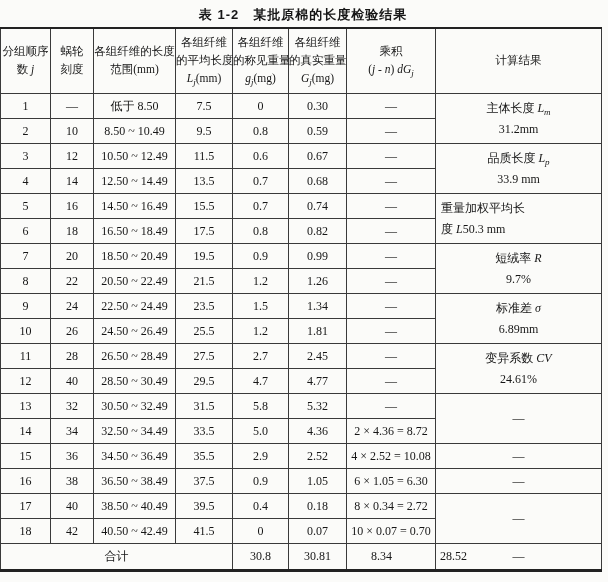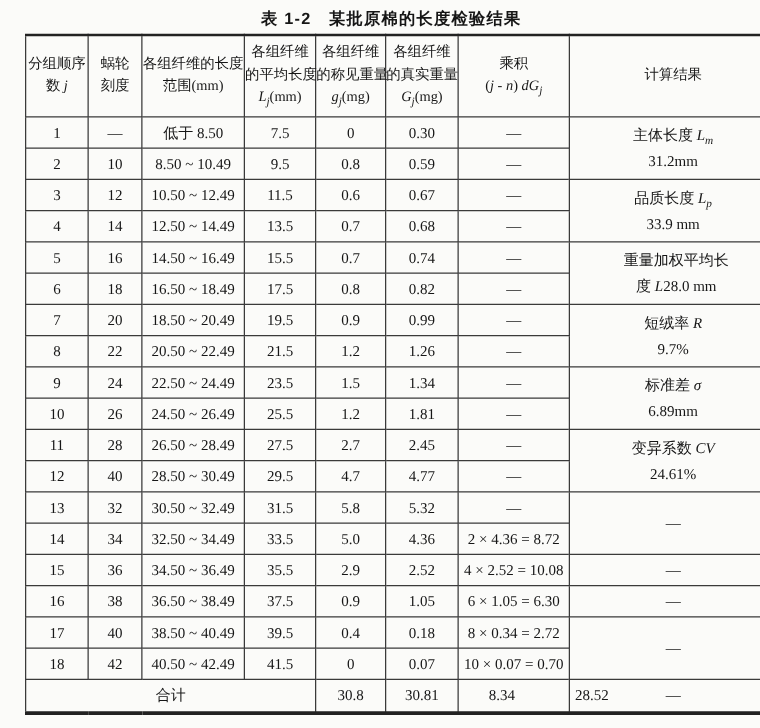--- a/index.html
+++ b/index.html
@@ -3,21 +3,21 @@
 <meta charset="utf-8">
 <style>
   html,body{margin:0;padding:0;}
   body{
     width:608px;height:582px;
     background:#fbfbf9;
     color:#161616;
     font-family:"Liberation Serif","DejaVu Serif",serif;
     overflow:hidden;
   }
-  .page{padding:4px 2px 0 20px;}
+  .page{padding:4px 2px 0 0;}
   .title{
     text-align:center;
     font-family:"Liberation Sans","DejaVu Sans",sans-serif;
     font-weight:700;
     font-size:13px;
     letter-spacing:1px;
     height:23px;line-height:21px;
   }
   table{
     width:601px;
@@ -39,21 +39,21 @@
   }
   thead th{height:64px;font-size:11.5px;line-height:1.55;}
   tbody td{height:24px;}
   .c1{width:50px}.c2{width:43px}.c3{width:82px}.c4{width:57px}
   .c5{width:56px}.c6{width:58px}.c7{width:89px}.c8{width:166px}
   .line{white-space:nowrap;}
   .it{font-style:italic;}
   sub{font-size:9px;font-style:italic;line-height:0;}
   .result-cell{font-size:12px;}
   .result-cell .line{line-height:21px;}
-  .align-left{text-align:center;padding-left:5px;}
+  .align-left{text-align:left;padding-left:5px;}
   .total-row td{height:25px;}
   .total-product span{margin:0 24px;}
 </style>
 </head>
 <body>
 
 <div class="page">
   <div class="title">表 1-2　某批原棉的长度检验结果</div>
   <table>
     <colgroup>
@@ -152,21 +152,21 @@
         <tr>
           <td>5</td>
           <td>16</td>
           <td>14.50 ~ 16.49</td>
           <td>15.5</td>
           <td>0.7</td>
           <td>0.74</td>
           <td>—</td>
           <td rowspan="2" class="result-cell align-left">
             <div class="line"><span>重量加权平均长</span></div>
-            <div class="line"><span>度 </span><span class="it">L</span><span>28.0 mm</span></div>
+            <div class="line"><span>度 </span><span class="it">L</span><span>50.3 mm</span></div>
           </td>
         </tr>
         <tr>
           <td>6</td>
           <td>18</td>
           <td>16.50 ~ 18.49</td>
           <td>17.5</td>
           <td>0.8</td>
           <td>0.82</td>
           <td>—</td>

